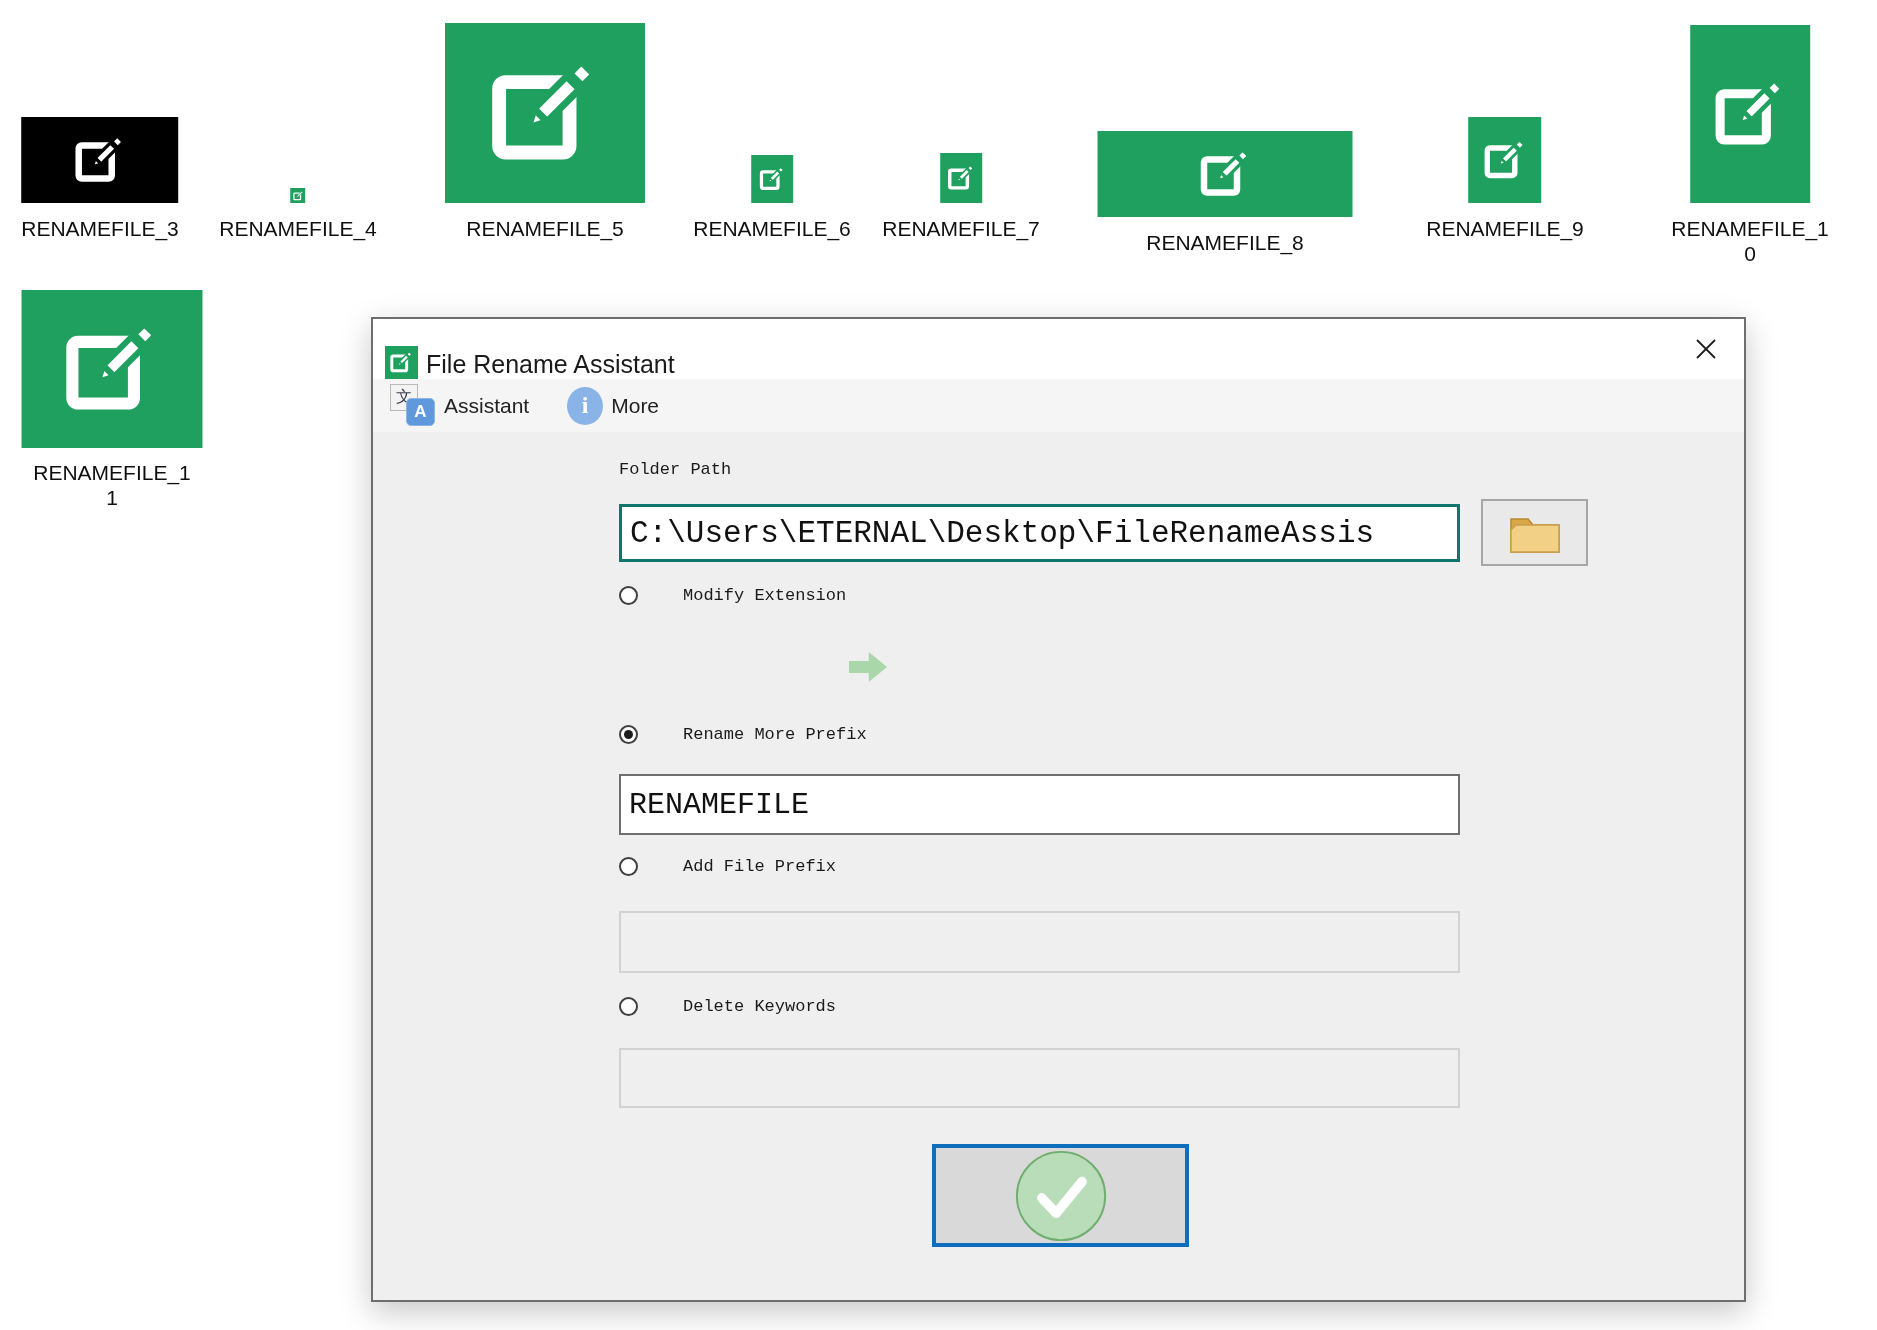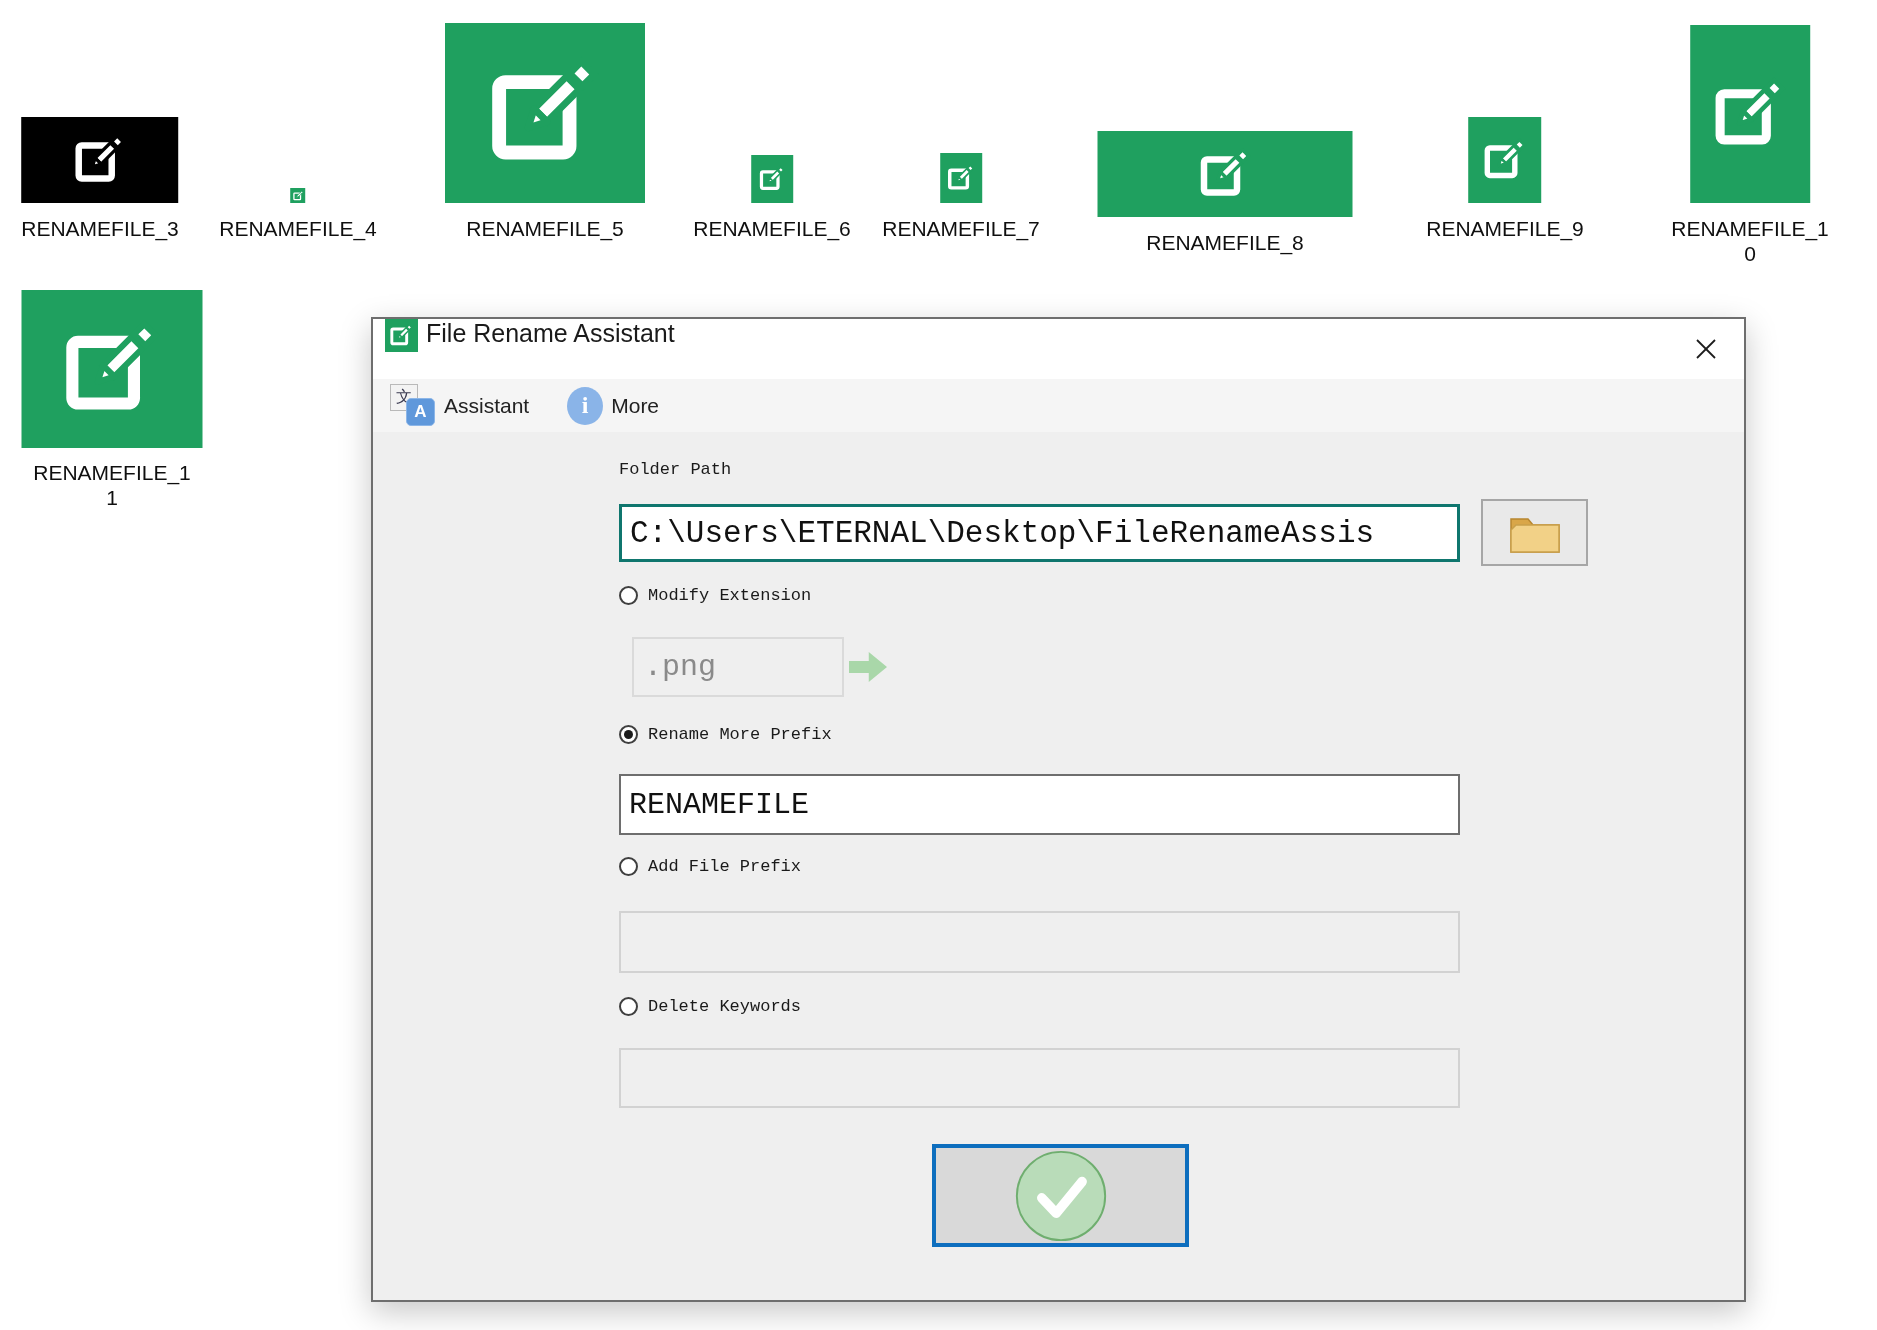--- a/index.html
+++ b/index.html
@@ -14,21 +14,21 @@
   .f6{left:772px;top:155px}.f6 .tile{width:42px;height:48px}.f6 .glyph{width:30px;height:30px}
   .f7{left:961px;top:153px}.f7 .tile{width:42px;height:50px}.f7 .glyph{width:32px;height:32px}
   .f8{left:1225px;top:131px}.f8 .tile{width:255px;height:86px}.f8 .glyph{width:60px;height:60px}
   .f9{left:1505px;top:117px}.f9 .tile{width:73px;height:86px}.f9 .glyph{width:50px;height:50px}
   .f10{left:1750px;top:25px}.f10 .tile{width:120px;height:178px}.f10 .glyph{width:84px;height:84px}
   .f11{left:112px;top:290px}.f11 .tile{width:181px;height:158px}.f11 .glyph{width:112px;height:112px}
   .f11 .name{margin-top:12px}
   
   .window{position:absolute;left:371px;top:317px;width:1375px;height:985px;background:#efefef;
     border:2px solid #6e6e6e;box-sizing:border-box;box-shadow:0 10px 30px rgba(0,0,0,.22);}
-  .titlebar{position:absolute;left:0;top:0;right:0;height:60px;background:#ffffff;display:flex;align-items:flex-start;}
+  .titlebar{position:absolute;left:0;top:0;right:0;height:60px;background:#ffffff;display:flex;align-items:flex-end;}
   .title-icon{margin-left:12px;width:33px;height:33px;background:var(--bg,#1fa05f);--bg:#1fa05f;
     display:flex;align-items:center;justify-content:center;}
   .title-icon svg{width:27px;height:27px}
   .title-text{margin-left:8px;font-size:25px;color:#1a1a1a;}
   .close-btn{position:absolute;right:18px;top:14px;width:40px;height:32px;display:flex;align-items:center;justify-content:center;cursor:pointer;}
   .menubar{position:absolute;left:0;top:60px;right:0;height:53px;background:#f5f5f5;display:flex;align-items:center;}
   .menu-item{display:flex;align-items:center;height:100%;cursor:pointer;}
   .menu-item.lang{padding-left:17px}
   .menu-item.more{padding-left:38px}
   .menu-label{font-size:21px;color:#222;margin-left:8px;}
@@ -41,21 +41,21 @@
   
   .info-icon{width:36px;height:38px;border-radius:50%;background:#8ab4e8;display:flex;align-items:center;justify-content:center;
     color:#ffffff;font-family:"Liberation Serif",serif;font-weight:bold;font-size:24px;}
   
   .content-label{position:absolute;font-family:"Liberation Mono",monospace;font-size:17px;color:#1a1a1a;text-align:center;}
   .txt{position:absolute;box-sizing:border-box;font-family:"Liberation Mono",monospace;outline:none;}
   .path-input{left:246px;top:185px;width:841px;height:58px;border:3px solid #0f766e;background:#ffffff;
     font-size:31px;color:#111;padding:0 8px;}
   .browse-btn{position:absolute;left:1108px;top:180px;width:107px;height:67px;background:#e9e9e9;
     border:2px solid #a6a6a6;box-sizing:border-box;display:flex;align-items:center;justify-content:center;cursor:pointer;padding:0;}
-  .radio-row{position:absolute;display:flex;align-items:flex-end;cursor:pointer;}
+  .radio-row{position:absolute;display:flex;align-items:flex-end;cursor:pointer;gap:35px;}
   .radio{width:19px;height:19px;border:2px solid #3f3f3f;border-radius:50%;background:#fff;box-sizing:border-box;
     display:flex;align-items:center;justify-content:center;flex:0 0 auto;}
   .radio .dot{width:9px;height:9px;border-radius:50%;background:transparent;}
   .radio-row.checked .radio .dot{background:#1c1c1c;}
   .radio-label{margin-left:10px;font-family:"Liberation Mono",monospace;font-size:17px;color:#1a1a1a;}
   .r1{left:246px;top:267px}.r2{left:246px;top:406px}.r3{left:246px;top:538px}.r4{left:246px;top:678px}
   .ext-from{left:259px;top:318px;width:212px;height:60px;border:2px solid #dadada;background:#efefef;color:#8a8a8a;font-size:30px;padding:0 10px;}
   .ext-to{left:516px;top:318px;width:206px;height:60px;border:2px solid #6e6e6e;background:#efefef;color:#8a8a8a;font-size:30px;padding:0 10px;}
   .ext-arrow{position:absolute;left:476px;top:333px;width:38px;height:30px;background:#a9d7a9;
     clip-path:polygon(0 30%,52% 30%,52% 0,100% 50%,52% 100%,52% 70%,0 70%);}
@@ -197,21 +197,20 @@
     </svg>
   </button>
 
   <div class="radio-row r1">
     <span class="radio">
         <span class="dot"></span>
       </span>
     <span class="radio-label">Modify Extension</span>
   </div>
 
-  <input class="txt ext-from" type="text" value=".png" style="">
   <div class="ext-arrow"></div>
 
   <div class="radio-row r2 checked">
     <span class="radio">
         <span class="dot"></span>
       </span>
     <span class="radio-label">Rename More Prefix</span>
   </div>
 
   <input class="txt rename-input" type="text" value="RENAMEFILE" style="">

